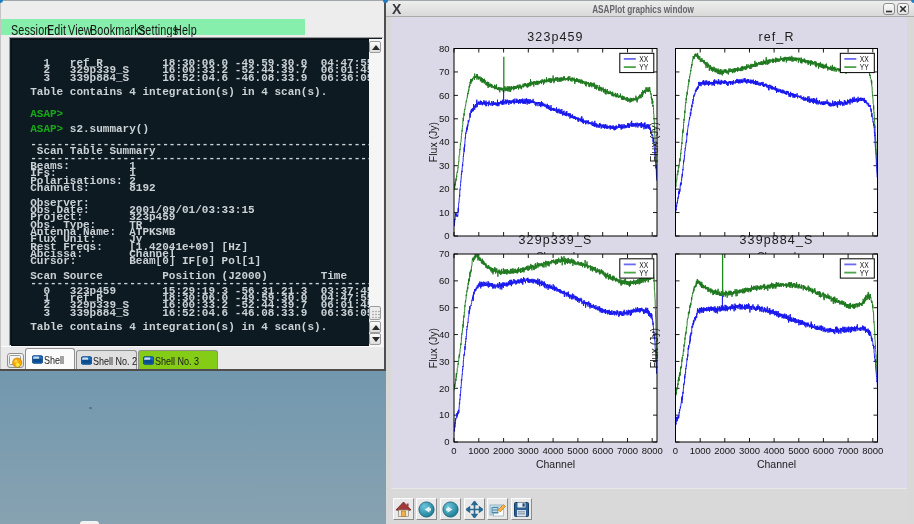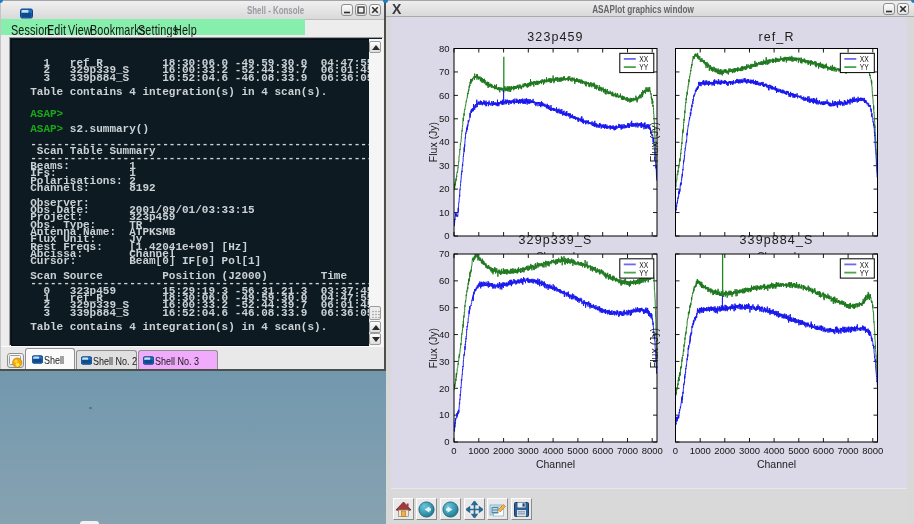--- a/index.html
+++ b/index.html
@@ -61,43 +61,20 @@
  border:1px solid;border-color:#fdfdfd #8b8b8b #8b8b8b #fdfdfd}
 .tbtn svg{position:absolute;left:1px;top:1.5px}
 
 #topline{position:absolute;left:0;top:0;width:914px;height:1px;background:#8e949a;opacity:0.8}
 .bluedot{position:absolute;background:#1d7ec4;border-radius:0 0 4px 4px}
 #dock{position:absolute;left:80px;top:521px;width:19px;height:3px;background:#f2f2f2;
  border-radius:3px 3px 0 0}
 </style></head>
 <body>
 <div id="kwin">
-  <div id="ktitle">
-    <div class="abs" style="left:19px;top:4px"><svg width="13" height="11" viewBox="0 0 13 10">
-          <rect x="0.5" y="0.5" width="12" height="9" rx="1.6" fill="#1a6fc0" stroke="#0c4284"></rect>
-          <rect x="1.5" y="1.5" width="7" height="3" rx="1" fill="#cfe2f3" opacity="0.95"></rect>
-          <rect x="1.5" y="4.2" width="10" height="4.3" rx="1" fill="#0d4a8c"></rect>
-        </svg></div>
-    <div class="txt">Shell - Konsole</div>
-    <div class="wbtn" style="left:340px">
-        <svg width="10" height="10" viewBox="0 0 10 10" style="position:absolute;left:0;top:0">
-          <path d="M2,7.5H8" stroke="#2e2e2e" stroke-width="1.6"></path>
-        </svg>
-      </div>
-    <div class="wbtn" style="left:354px">
-        <svg width="10" height="10" viewBox="0 0 10 10" style="position:absolute;left:0;top:0">
-          <rect x="2" y="2" width="6" height="6" fill="none" stroke="#2e2e2e" stroke-width="1.3"></rect>
-        </svg>
-      </div>
-    <div class="wbtn" style="left:368px">
-        <svg width="10" height="10" viewBox="0 0 10 10" style="position:absolute;left:0;top:0">
-          <path d="M2.2,2.2L7.8,7.8M7.8,2.2L2.2,7.8" stroke="#2e2e2e" stroke-width="1.6"></path>
-        </svg>
-      </div>
-  </div>
   <div id="kmenu">
     <span style="left:10px">Session</span>
       <span style="left:46px">Edit</span>
     <span style="left:67px">View</span>
       <span style="left:89px">Bookmarks</span>
     <span style="left:137px">Settings</span>
       <span style="left:173px">Help</span>
   </div>
   <div id="kframe">
     <div id="term">
@@ -192,21 +169,21 @@
         <span class="l">Shell</span>
       </div>
     <div class="tab" style="left:75px;top:3px;width:61px;height:20px;background:#e0e0e0">
       <svg style="left:4px;top:5px" width="11" height="9" viewBox="0 0 13 10">
           <rect x="0.5" y="0.5" width="12" height="9" rx="1.6" fill="#1a6fc0" stroke="#0c4284"></rect>
           <rect x="1.5" y="1.5" width="7" height="3" rx="1" fill="#cfe2f3"></rect>
           <rect x="1.5" y="4.2" width="10" height="4.3" rx="1" fill="#0d4a8c"></rect>
         </svg>
         <span class="l" style="left:16px;top:4px">Shell No. 2</span>
       </div>
-    <div class="tab" style="left:137px;top:3px;width:80px;height:20px;background:#f0abfc">
+    <div class="tab" style="left:137px;top:3px;width:80px;height:20px;background:#84cc16">
       <svg style="left:4px;top:5px" width="11" height="9" viewBox="0 0 13 10">
           <rect x="0.5" y="0.5" width="12" height="9" rx="1.6" fill="#1a6fc0" stroke="#0c4284"></rect>
           <rect x="1.5" y="1.5" width="7" height="3" rx="1" fill="#cfe2f3"></rect>
           <rect x="1.5" y="4.2" width="10" height="4.3" rx="1" fill="#0d4a8c"></rect>
         </svg>
         <span class="l" style="left:16px;top:4px">Shell No. 3</span>
       </div>
   </div>
 </div>
 <div id="kshadow"></div>

